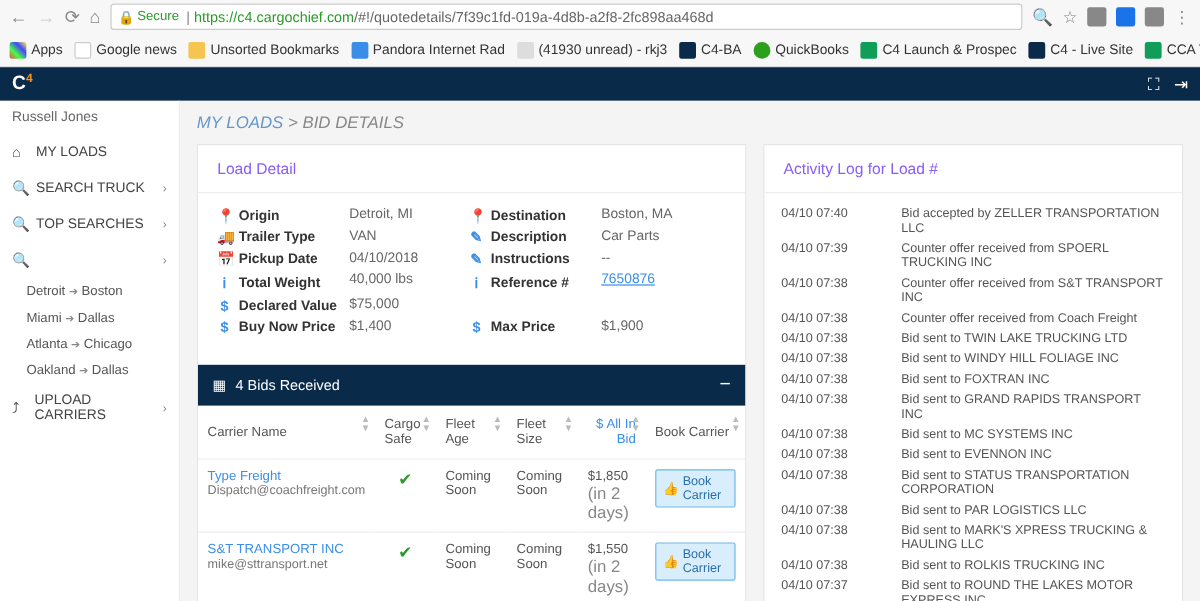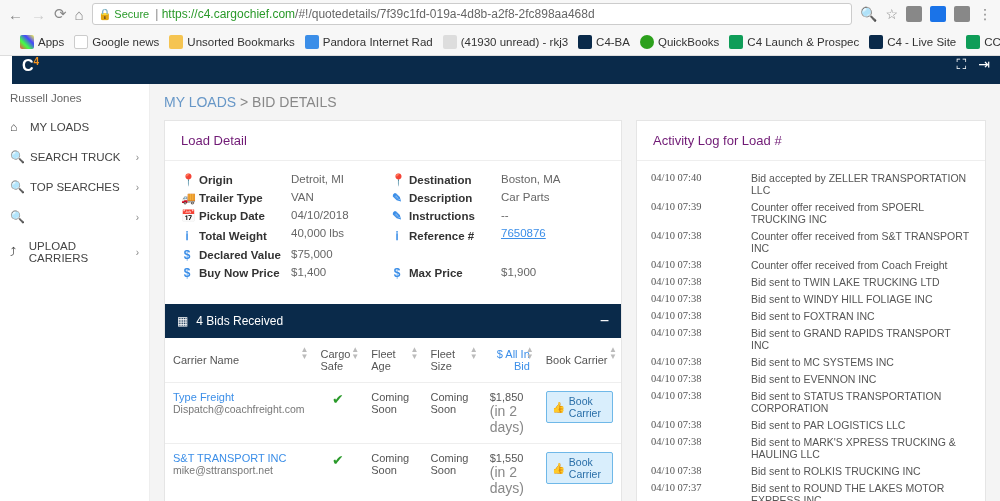--- a/index.html
+++ b/index.html
@@ -10,59 +10,59 @@
 .chrome-top { height: 28px; display: flex; align-items: center; padding: 0 8px; gap: 8px; }
 .chrome-top .nav-ico { color: #888; font-size: 15px; cursor: pointer; }
 .url-bar { flex: 1; display: flex; align-items: center; background: #fff; border: 1px solid #ccc; border-radius: 3px; height: 22px; padding: 0 6px; font-size: 12px; color: #333; }
 .url-bar .secure { color: #2a9a2a; font-size: 11px; margin-right: 6px; display: flex; align-items: center; gap: 2px; }
 .url-bar .url-host { color: #2a9a2a; }
 .url-bar .url-path { color: #666; }
 .chrome-top .right-ico { color: #888; font-size: 14px; }
 .square-ico { width: 16px; height: 16px; background: #bbb; border-radius: 2px; display: inline-block; }
 .square-ico.blue { background: #1a73e8; }
 .square-ico.gray { background: #888; }
-.chrome-bm { height: 28px; display: flex; align-items: center; padding: 0 20px; gap: 10px; font-size: 11.5px; color: #333; }
+.chrome-bm { height: 28px; display: flex; align-items: center; padding: 0 8px; gap: 10px; font-size: 11.5px; color: #333; }
 .bm-item { display: flex; align-items: center; gap: 4px; cursor: pointer; white-space: nowrap; }
 .bm-ico { width: 14px; height: 14px; display: inline-block; border-radius: 2px; }
 .bm-ico.apps { background: linear-gradient(45deg,#f44,#4f4,#44f,#ff4); }
 .bm-ico.google { background: #fff; border: 1px solid #ccc; }
 .bm-ico.folder { background: #f5c451; }
 .bm-ico.pandora { background: #3b8ee8; }
 .bm-ico.mail { background: #ddd; }
 .bm-ico.c4 { background: #0a2a4a; }
 .bm-ico.qb { background: #2ca01c; border-radius: 50%; }
 .bm-ico.sheet { background: #0f9d58; }
 
 
-.app-head { height: 28px; background: #0a2a4a; color: #fff; display: flex; padding: 0 10px; margin-left: 12px; }
+.app-head { height: 28px; background: #0a2a4a; color: #fff; display: flex; align-items: center; padding: 0 10px; }
 .app-head .logo { font-weight: bold; font-size: 16px; }
 .app-head .logo sup { color: #f7941e; font-size: 10px; }
 .app-head .head-right { margin-left: auto; display: flex; gap: 12px; font-size: 14px; }
 
 
 .app-body { display: flex; height: 417px; }
 .sidebar { width: 150px; background: #fff; border-right: 1px solid #eee; font-size: 11.5px; color: #333; }
 .sidebar .user { padding: 8px 10px; color: #666; }
 .sidebar .nav-item { padding: 8px 10px; display: flex; align-items: center; gap: 8px; cursor: pointer; color: #444; }
 .sidebar .nav-item .nico { width: 12px; color: #444; font-size: 12px; }
 .sidebar .nav-item .arrow { margin-left: auto; color: #888; font-size: 10px; }
 .sidebar .sub { padding: 5px 10px 5px 22px; color: #555; cursor: pointer; font-size: 11px; }
 .sidebar .sub .ar { font-size: 9px; color: #888; margin: 0 3px; }
 
 .main { flex: 1; background: #f4f4f4; padding: 0 0 0 14px; overflow: hidden; }
-.crumbs { padding: 10px 0; font-size: 14px; color: #6797c7; font-weight: 500; }
+.crumbs { padding: 10px 0; font-size: 14px; color: #6797c7; font-weight: 500; font-style: italic; }
 .crumbs .sep { color: #888; }
 .crumbs .cur { color: #888; }
 
 .panels { display: flex; gap: 14px; }
 .panel { background: #fff; border: 1px solid #e5e5e5; }
 .panel.left { width: 458px; }
 .panel.right { width: 350px; font-size: 10.5px; }
 
-.panel-head { padding: 12px 16px; font-size: 13px; color: #701a75; border-bottom: 1px solid #eee; }
+.panel-head { padding: 12px 16px; font-size: 13px; color: #8b5cf6; border-bottom: 1px solid #eee; }
 .detail-grid { display: grid; grid-template-columns: 110px 100px 110px 100px; padding: 12px 16px; row-gap: 4px; font-size: 11.5px; }
 .detail-grid .lbl { display: flex; align-items: center; gap: 6px; font-weight: bold; color: #333; }
 .detail-grid .lbl .i { color: #3b8ee8; font-size: 12px; width: 12px; text-align: center; }
 .detail-grid .val { color: #666; }
 .detail-grid .val.link { color: #3b8ee8; text-decoration: underline; cursor: pointer; }
 
 .bids-head { background: #0a2a4a; color: #fff; padding: 8px 12px; font-size: 12px; display: flex; align-items: center; gap: 8px; margin-top: 12px; }
 .bids-head .minus { margin-left: auto; font-size: 16px; cursor: pointer; }
 
 table.bids { width: 100%; border-collapse: collapse; font-size: 11px; }
@@ -71,21 +71,21 @@
 table.bids th.allin { color: #3b8ee8; text-align: right; }
 table.bids td { padding: 8px 8px; border-bottom: 1px solid #eee; vertical-align: top; color: #555; }
 table.bids .carrier-name { color: #3b8ee8; cursor: pointer; }
 table.bids .carrier-sub { color: #777; font-size: 10.5px; }
 table.bids .check { color: #2a9a2a; font-size: 14px; text-align: center; }
 table.bids .days { color: #888; font-size: 14px; }
 .book-btn { background: #d9eefc; border: 1px solid #6fb8e8; color: #2a6fa8; padding: 3px 6px; border-radius: 2px; font-size: 10.5px; cursor: pointer; display: inline-flex; align-items: center; gap: 3px; }
 
 .log-body { padding: 8px 14px; max-height: 360px; overflow: hidden; }
 .log-row { display: flex; padding: 2.5px 0; }
-.log-row .t { width: 100px; color: #555; flex-shrink: 0; font-family: Liberation Serif, serif; }
+.log-row .t { width: 100px; color: #555; flex-shrink: 0; }
 .log-row .m { color: #555; }
 </style>
 </head>
 <body>
 
 <div class="chrome">
   <div class="chrome-top">
     <span class="nav-ico">←</span>
     <span class="nav-ico" style="color:#ccc">→</span>
     <span class="nav-ico">⟳</span>
@@ -173,20 +173,26 @@
         <div class="nav-item">
           <span class="nico">🔍</span>
           <span>TOP SEARCHES</span>
           <span class="arrow">›</span>
         </div>
         <div class="nav-item">
           <span class="nico">🔍</span>
           <span class="arrow">›</span>
         </div>
       </div>
+    <div id="side-recent">
+        <div class="sub">Detroit<span class="ar">➔</span>Boston</div>
+        <div class="sub">Miami<span class="ar">➔</span>Dallas</div>
+        <div class="sub">Atlanta<span class="ar">➔</span>Chicago</div>
+        <div class="sub">Oakland<span class="ar">➔</span>Dallas</div>
+      </div>
     <div class="nav-item">
       <span class="nico">⤴</span>
       <span>UPLOAD CARRIERS</span>
       <span class="arrow">›</span>
     </div>
 
   </div>
 
   <div class="main">
     <div class="crumbs">

